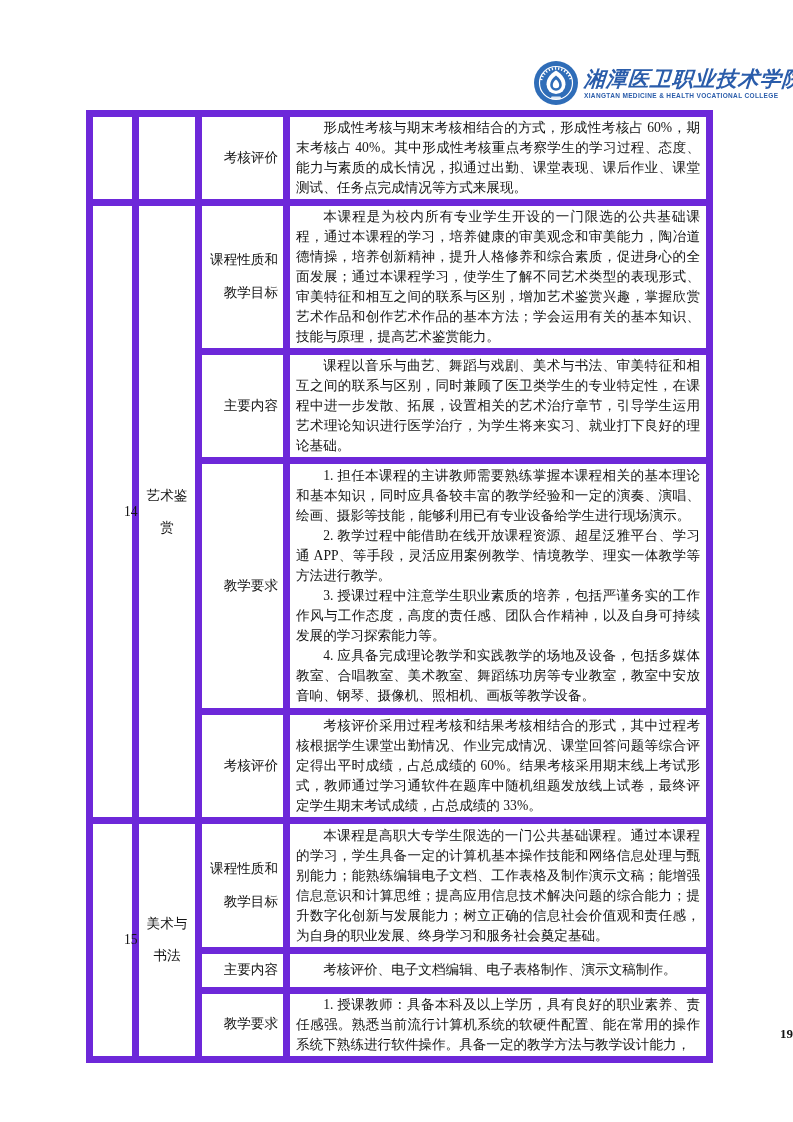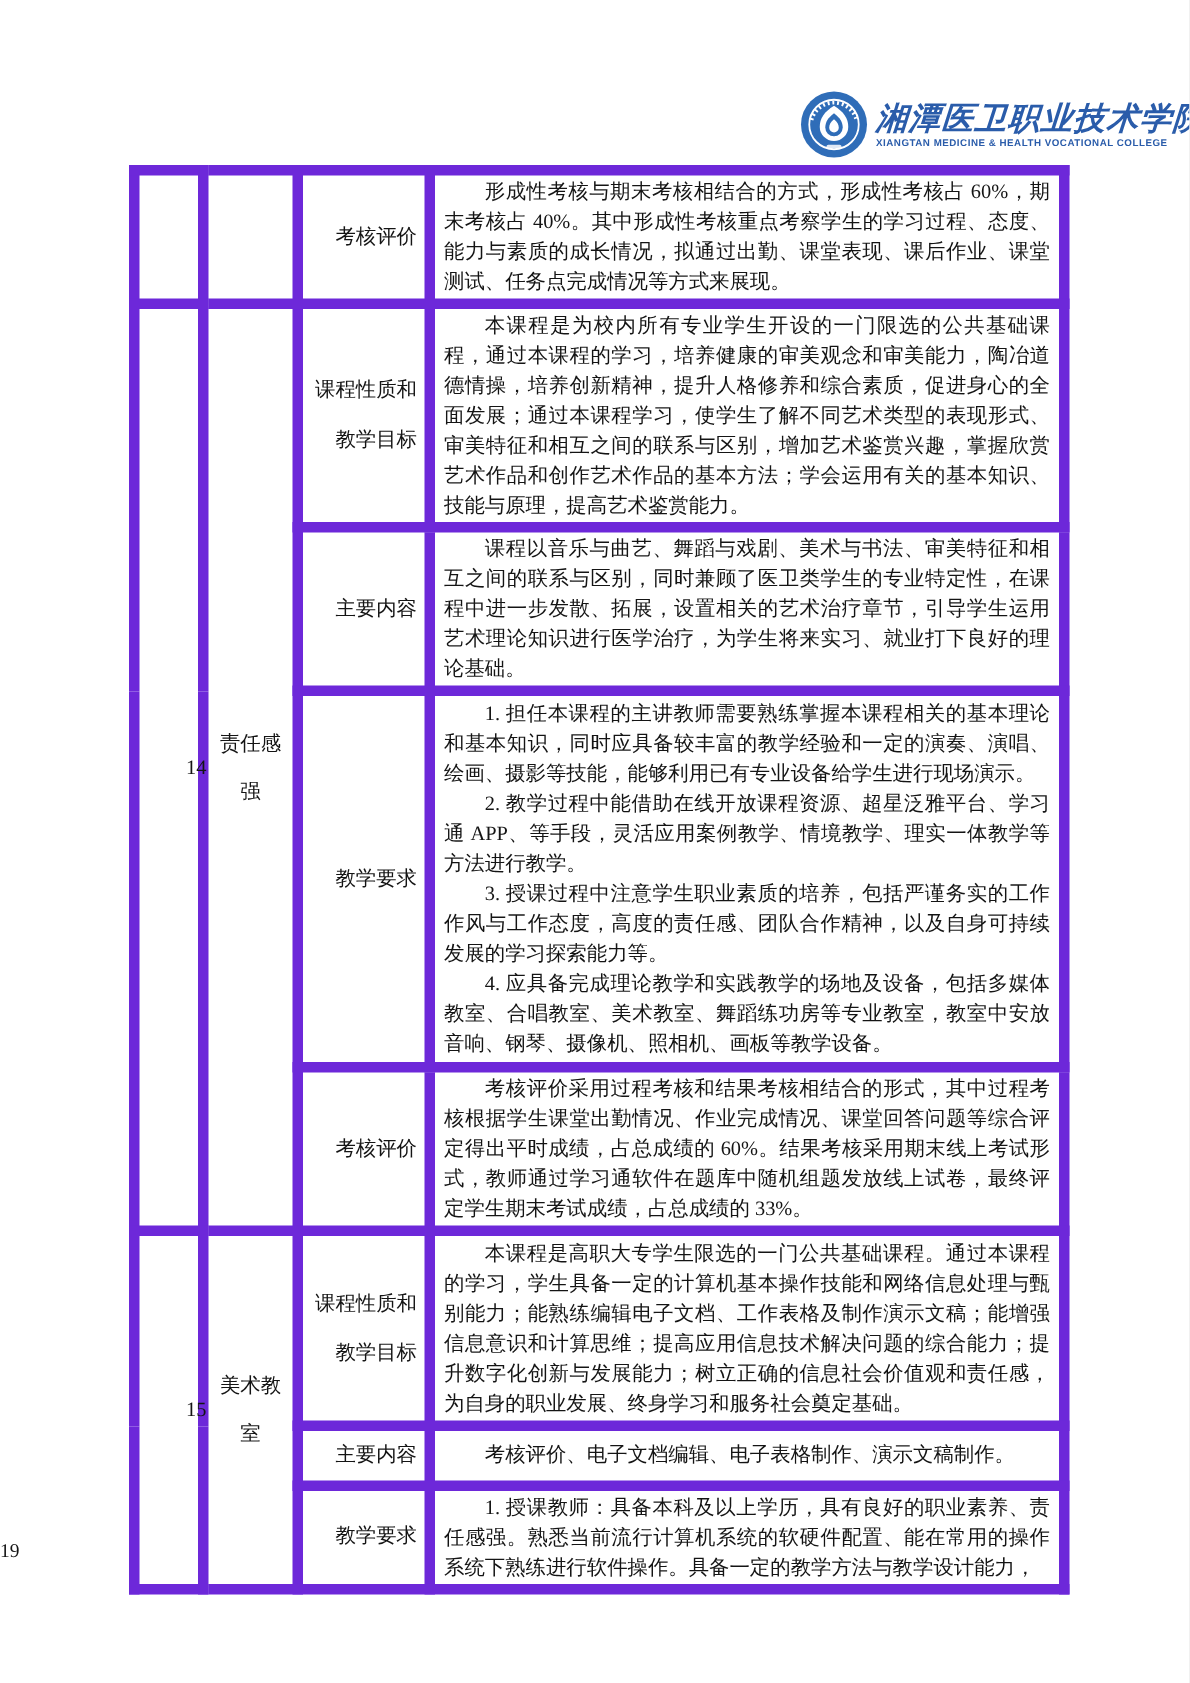--- a/index.html
+++ b/index.html
@@ -70,22 +70,23 @@
   tr.r3 { height: 98px; }
   tr.r4 { height: 251px; }
   tr.r5 { height: 106px; }
   tr.r6 { height: 130px; }
   tr.r7 { height: 27px; }
   tr.r8 { height: 61px; }
 
   
   .footer {
     position: absolute; top: 1026px; left: 0;
-    width: 100%; text-align: left;
+    width: 100%; text-align: right;
     font-size: 13px;
+    font-weight: bold;
   }
 </style>
 </head>
 <body>
 
 <div class="page">
 
   <div class="hdr">
     <svg class="emblem" viewBox="0 0 46 46" aria-hidden="true">
       <circle cx="23" cy="23" r="22" fill="#2f6db8"></circle>
@@ -115,21 +116,21 @@
         <td class="num"></td>
         <td class="cname"></td>
         <td class="label">考核评价</td>
         <td class="content">
           <p>形成性考核与期末考核相结合的方式，形成性考核占 60%，期末考核占 40%。其中形成性考核重点考察学生的学习过程、态度、能力与素质的成长情况，拟通过出勤、课堂表现、课后作业、课堂测试、任务点完成情况等方式来展现。</p>
         </td>
       </tr>
 
       <tr class="r2">
         <td class="num" rowspan="4">14</td>
-        <td class="cname" rowspan="4">责任感强</td>
+        <td class="cname" rowspan="4">艺术鉴赏</td>
         <td class="label">课程性质和教学目标</td>
         <td class="content">
           <p>本课程是为校内所有专业学生开设的一门限选的公共基础课程，通过本课程的学习，培养健康的审美观念和审美能力，陶冶道德情操，培养创新精神，提升人格修养和综合素质，促进身心的全面发展；通过本课程学习，使学生了解不同艺术类型的表现形式、审美特征和相互之间的联系与区别，增加艺术鉴赏兴趣，掌握欣赏艺术作品和创作艺术作品的基本方法；学会运用有关的基本知识、技能与原理，提高艺术鉴赏能力。</p>
         </td>
       </tr>
       <tr class="r3">
         <td class="label">主要内容</td>
         <td class="content">
           <p>课程以音乐与曲艺、舞蹈与戏剧、美术与书法、审美特征和相互之间的联系与区别，同时兼顾了医卫类学生的专业特定性，在课程中进一步发散、拓展，设置相关的艺术治疗章节，引导学生运用艺术理论知识进行医学治疗，为学生将来实习、就业打下良好的理论基础。</p>
         </td>
@@ -145,21 +146,21 @@
       </tr>
       <tr class="r5">
         <td class="label">考核评价</td>
         <td class="content">
           <p>考核评价采用过程考核和结果考核相结合的形式，其中过程考核根据学生课堂出勤情况、作业完成情况、课堂回答问题等综合评定得出平时成绩，占总成绩的 60%。结果考核采用期末线上考试形式，教师通过学习通软件在题库中随机组题发放线上试卷，最终评定学生期末考试成绩，占总成绩的 33%。</p>
         </td>
       </tr>
 
       <tr class="r6">
         <td class="num" rowspan="3">15</td>
-        <td class="cname" rowspan="3">美术教室</td>
+        <td class="cname" rowspan="3">美术与书法</td>
         <td class="label">课程性质和教学目标</td>
         <td class="content">
           <p>本课程是高职大专学生限选的一门公共基础课程。通过本课程的学习，学生具备一定的计算机基本操作技能和网络信息处理与甄别能力；能熟练编辑电子文档、工作表格及制作演示文稿；能增强信息意识和计算思维；提高应用信息技术解决问题的综合能力；提升数字化创新与发展能力；树立正确的信息社会价值观和责任感，为自身的职业发展、终身学习和服务社会奠定基础。</p>
         </td>
       </tr>
       <tr class="r7">
         <td class="label">主要内容</td>
         <td class="content">
           <p>考核评价、电子文档编辑、电子表格制作、演示文稿制作。</p>
         </td>

